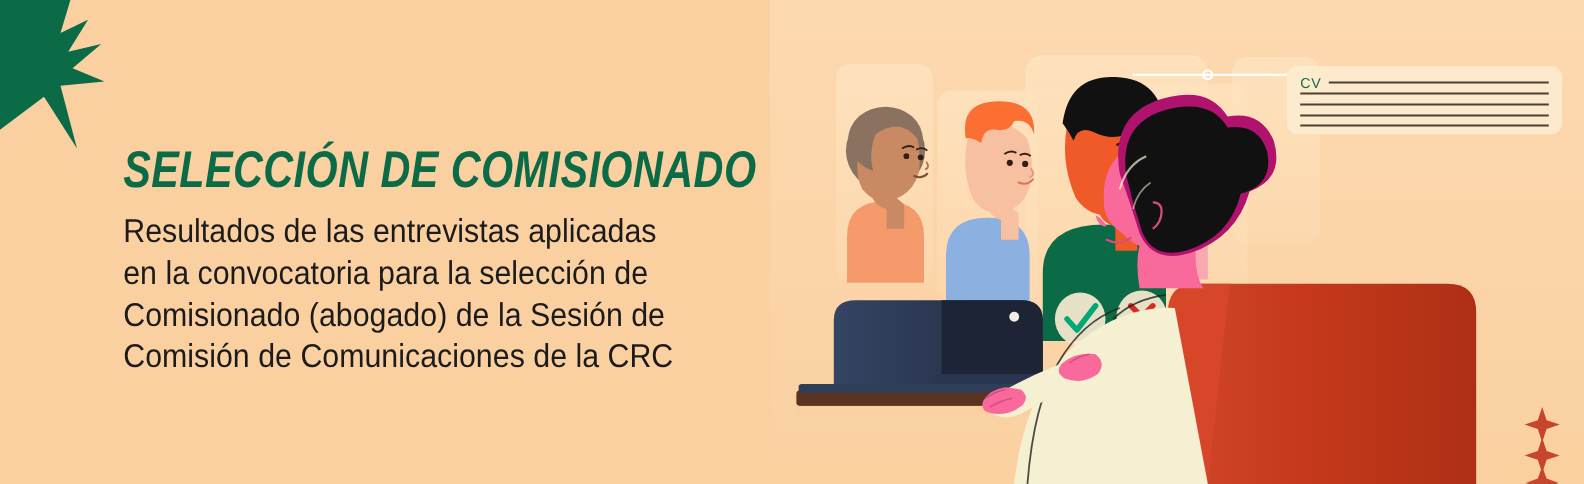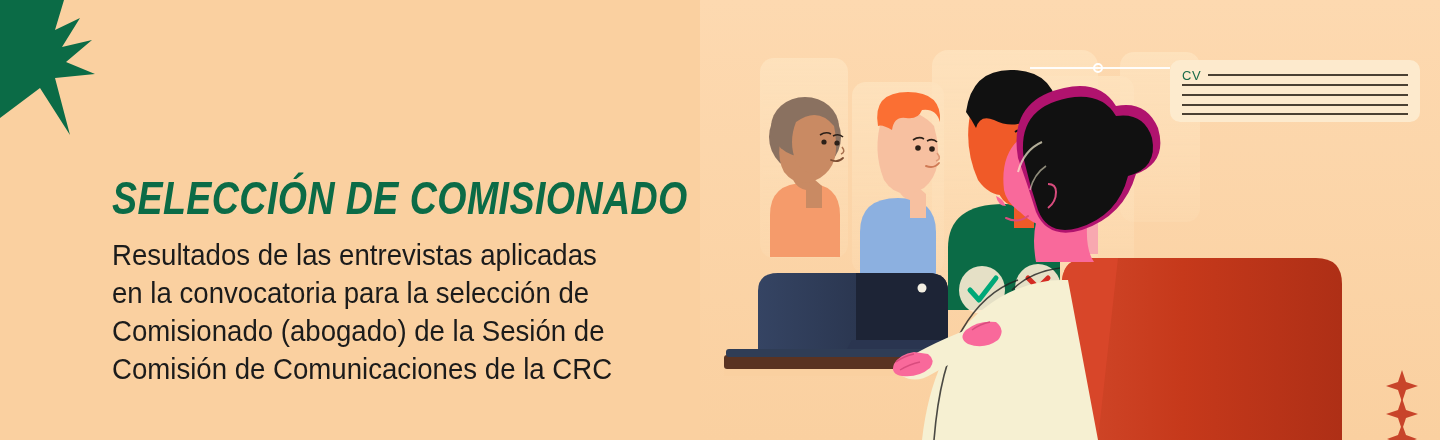--- a/index.html
+++ b/index.html
@@ -20,21 +20,20 @@
     position:absolute; left:0; top:0;
     width:130px; height:135px;
     pointer-events:none;
   }
 
   
   #text-block{
     position:absolute;
     left:112px; top:128px;
     width:620px;
-    margin-top:44px;
   }
   #headline{
     color:#0b6b46;
     font-family:"Liberation Sans", sans-serif;
     font-weight:bold;
     font-style:italic;
     font-size:47px;
     line-height:52px;
     letter-spacing:0.5px;
     transform:scaleX(0.80);

